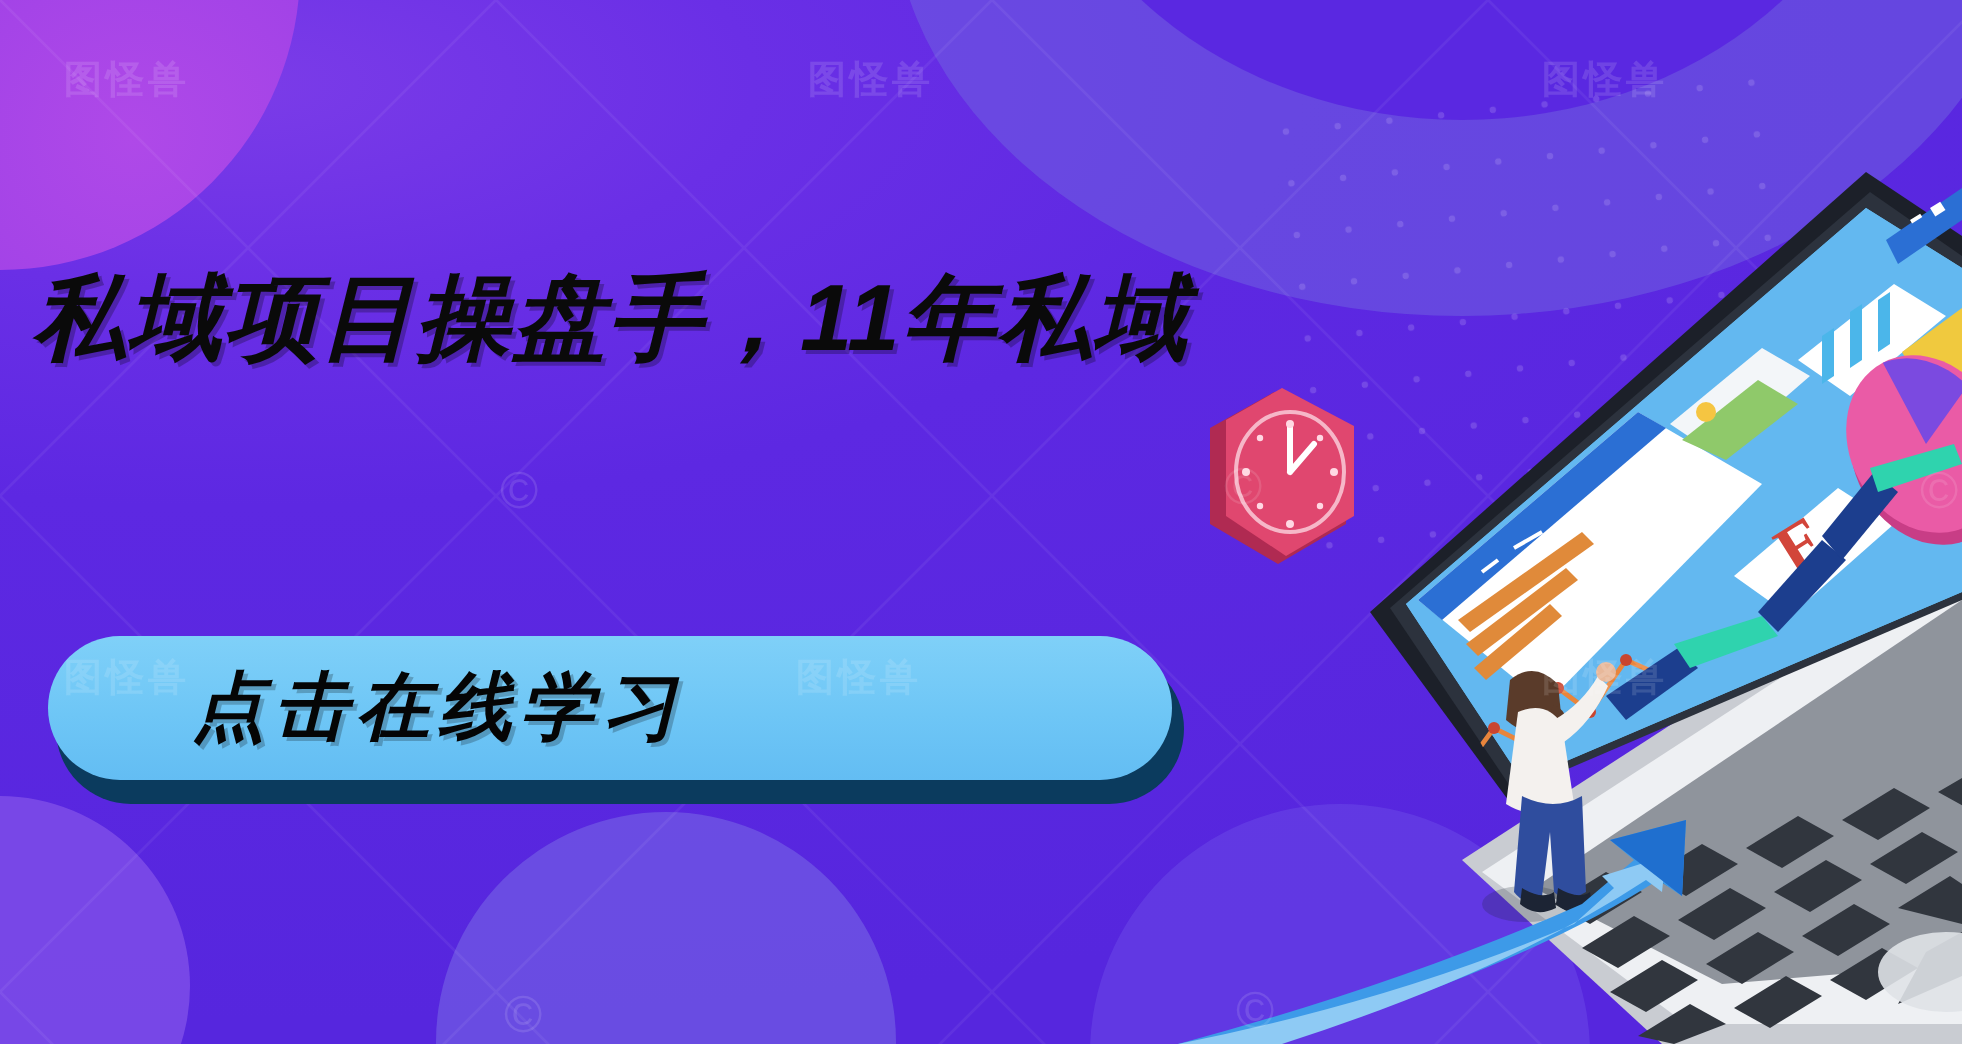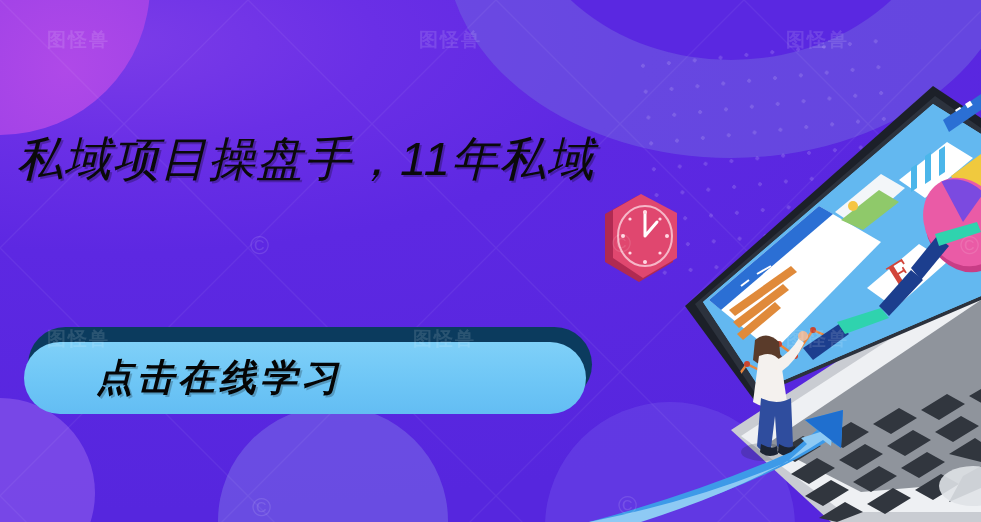--- a/index.html
+++ b/index.html
@@ -90,40 +90,39 @@
 
   
   .wm {
     position:absolute;
     font-size:19px; font-weight:700;
     letter-spacing:2px;
     color:rgba(255,255,255,.13);
     white-space:nowrap;
     pointer-events:none;
     user-select:none;
-    margin-left:15px;
   }
   .wm-c {
     position:absolute;
     font-size:26px;
     color:rgba(255,255,255,.12);
     pointer-events:none; user-select:none;
   }
 
   
   .headline {
     position:absolute;
     left:16px; top:128px;
     width:760px;
   }
   .headline .line {
     display:block;
     font-size:47px;
     line-height:62px;
-    font-weight:400;
+    font-weight:700;
     font-style:italic;
     color:#0a0a0a;
     letter-spacing:1px;
     white-space:nowrap;
     text-shadow:2px 2px 0 rgba(0,0,0,.25);
   }
 
   
   .cta-wrap {
     position:absolute;
@@ -140,21 +139,20 @@
   .cta {
     position:absolute;
     left:0; top:0;
     width:562px; height:72px;
     border-radius:36px;
     background:linear-gradient(180deg, #7fd0f8 0%, #6ec6f6 55%, #63bdf3 100%);
     border:none;
     display:flex; align-items:center;
     cursor:pointer;
     overflow:hidden;
-    margin-top:24px;
   }
   .cta-label {
     font-size:37px;
     font-weight:800;
     font-style:italic;
     color:#050505;
     letter-spacing:4px;
     padding-left:72px;
     text-shadow:2px 2px 0 rgba(0,0,0,.22);
     white-space:nowrap;

